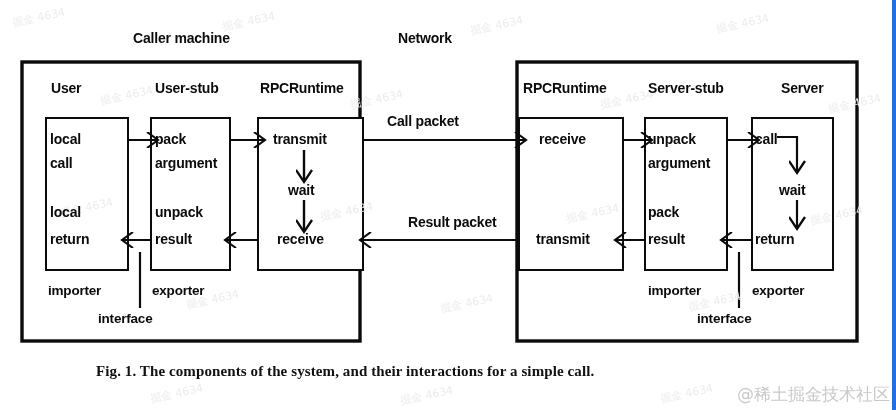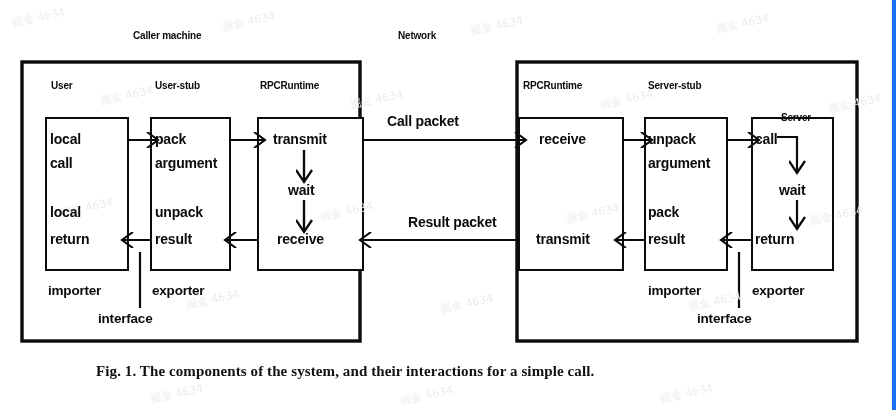--- a/index.html
+++ b/index.html
@@ -16,22 +16,22 @@
   .txt{position:absolute;color:#000;white-space:nowrap;}
 
   
   .figtxt{
     font-family:"Liberation Sans", sans-serif;
     font-weight:700;
     font-size:14px;
     letter-spacing:-0.2px;
     color:#0b0b0b;
   }
-  .machine-title{font-size:10px;font-weight:700;}
-  .col-head{font-size:10px;font-weight:700;}
+  .machine-title{font-size:14px;font-weight:700;}
+  .col-head{font-size:14px;font-weight:700;}
   .cell{font-size:14px;font-weight:700;}
   .edge-label{font-size:14px;font-weight:700;}
   .annot{font-size:13.5px;font-weight:700;}
 
   .caption{
     position:absolute;
     left:96px;top:363px;
     font-family:"Liberation Serif", serif;
     font-weight:700;
     font-size:15px;
@@ -141,21 +141,21 @@
 
   <div class="txt figtxt machine-title" style="left:398px;top:30px;">Network</div>
 
 
   <div class="txt figtxt col-head" style="left:51px;top:80px;">User</div>
   <div class="txt figtxt col-head" style="left:155px;top:80px;">User-stub</div>
   <div class="txt figtxt col-head" style="left:260px;top:80px;">RPCRuntime</div>
 
   <div class="txt figtxt col-head" style="left:523px;top:80px;">RPCRuntime</div>
   <div class="txt figtxt col-head" style="left:648px;top:80px;">Server-stub</div>
-  <div class="txt figtxt col-head" style="left:781px;top:80px;margin-top:32px;">Server</div>
+  <div class="txt figtxt col-head" style="left:781px;top:80px;">Server</div>
 
   <div class="txt figtxt cell" style="left:50px;top:131px;">local</div>
   <div class="txt figtxt cell" style="left:50px;top:155px;">call</div>
   <div class="txt figtxt cell" style="left:50px;top:204px;">local</div>
   <div class="txt figtxt cell" style="left:50px;top:231px;">return</div>
 
   <div class="txt figtxt cell" style="left:155px;top:131px;">pack</div>
   <div class="txt figtxt cell" style="left:155px;top:155px;">argument</div>
   <div class="txt figtxt cell" style="left:155px;top:204px;">unpack</div>
   <div class="txt figtxt cell" style="left:155px;top:231px;">result</div>
@@ -182,15 +182,16 @@
   <div class="txt figtxt annot" style="left:48px;top:283px;">importer</div>
   <div class="txt figtxt annot" style="left:152px;top:283px;">exporter</div>
   <div class="txt figtxt annot" style="left:98px;top:311px;">interface</div>
 
   <div class="txt figtxt annot" style="left:648px;top:283px;">importer</div>
   <div class="txt figtxt annot" style="left:752px;top:283px;">exporter</div>
   <div class="txt figtxt annot" style="left:697px;top:311px;">interface</div>
 
   <div class="caption">Fig. 1.   The components of the system, and their interactions for a simple call.</div>
 
+  <div class="wm-cn">@稀土掘金技术社区</div>
 
   <div class="rail"></div>
 </div>
 
 </body></html>

